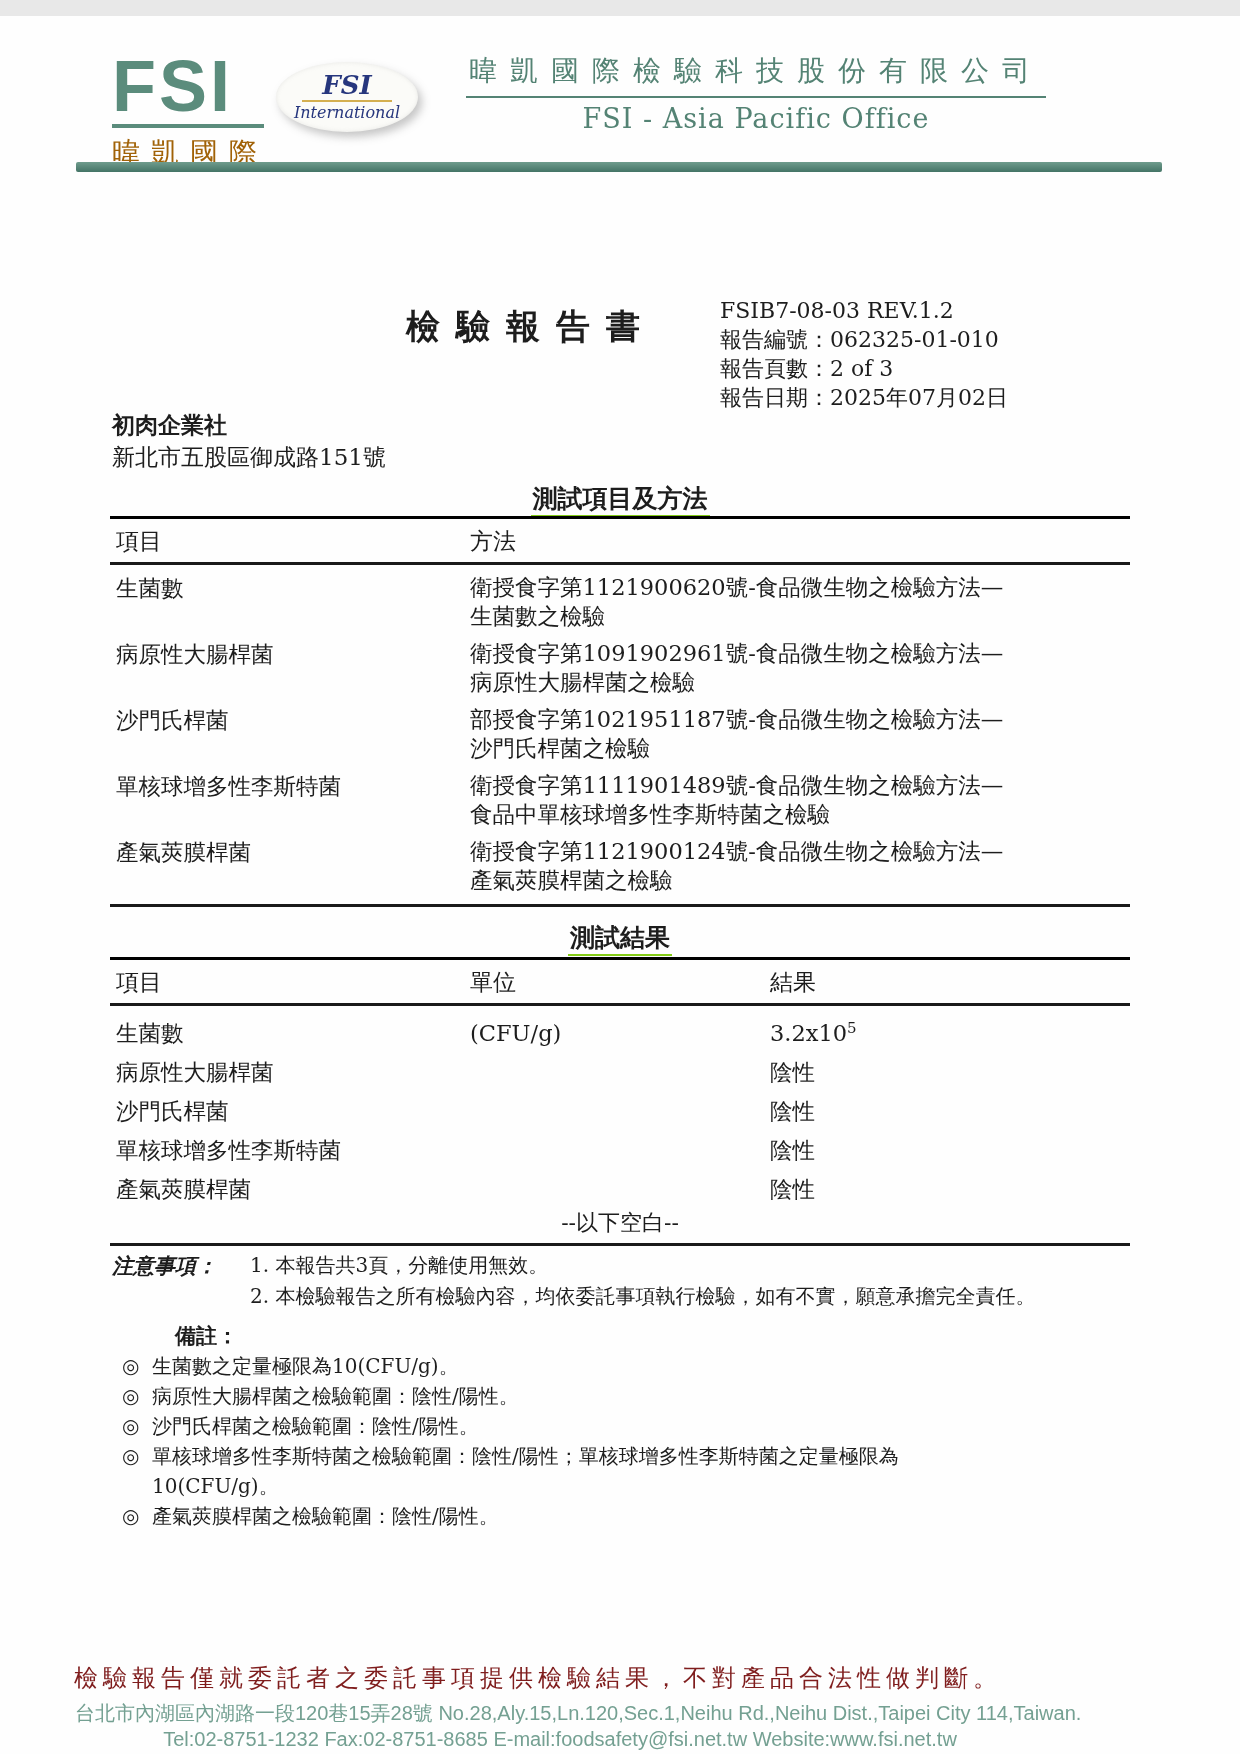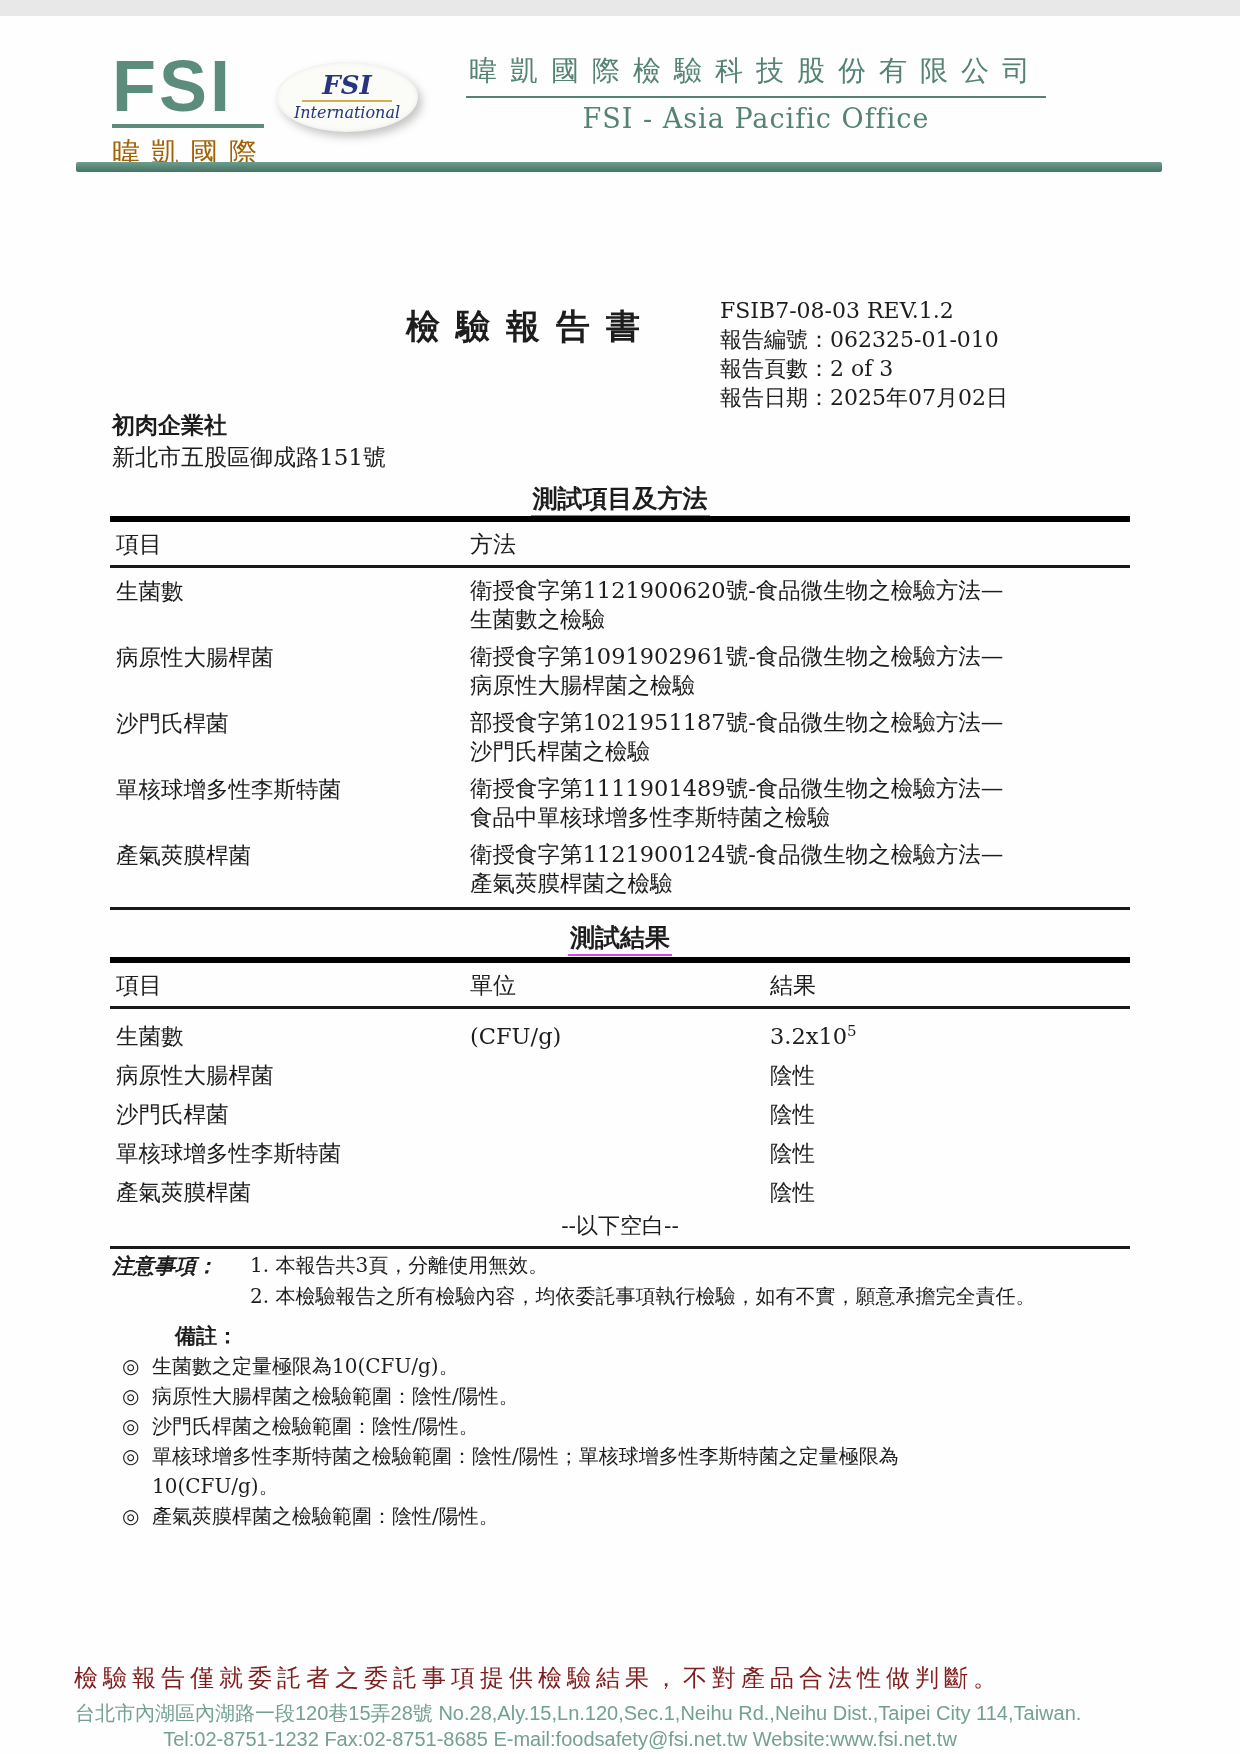--- a/index.html
+++ b/index.html
@@ -51,26 +51,26 @@
     position:absolute; left:406px; top:288px;
     font-size:34px; font-weight:bold; letter-spacing:16px; white-space:nowrap;
   }
   .report-info { position:absolute; left:720px; top:280px; font-size:22px; line-height:29px; white-space:nowrap; }
 
   .client { position:absolute; left:112px; top:392px; font-size:23px; line-height:33px; }
   .client-name { font-weight:bold; }
 
   
   .sec-heading { position:absolute; left:0; right:0; text-align:center; font-size:25px; font-weight:bold; }
-  .sec-heading span { border-bottom:2px solid #d946ef; padding:0 2px 2px; }
+  .sec-heading span { border-bottom:2px solid #84cc16; padding:0 2px 2px; }
   .sec1 { top:466px; }
   .sec2 { top:905px; }
 
   
-  .dtable { position:absolute; left:110px; width:1020px; border-top:6px solid #000000; border-bottom:3px solid #1a1a1a; }
+  .dtable { position:absolute; left:110px; width:1020px; border-top:3px solid #000000; border-bottom:3px solid #1a1a1a; }
   .table1 { top:500px; }
   .table2 { top:941px; }
   .t-head { display:flex; padding:7px 0 5px; border-bottom:3px solid #1a1a1a; font-size:23px; }
   .mc-item, .rc-item { width:360px; padding-left:6px; }
   .rc-unit { width:300px; }
   .mc-method, .rc-result { flex:1; }
 
   .m-row { display:flex; padding-top:8px; font-size:22.5px; }
   .m-row .line { line-height:29px; }
   .table1 .rows { padding-bottom:9px; }

